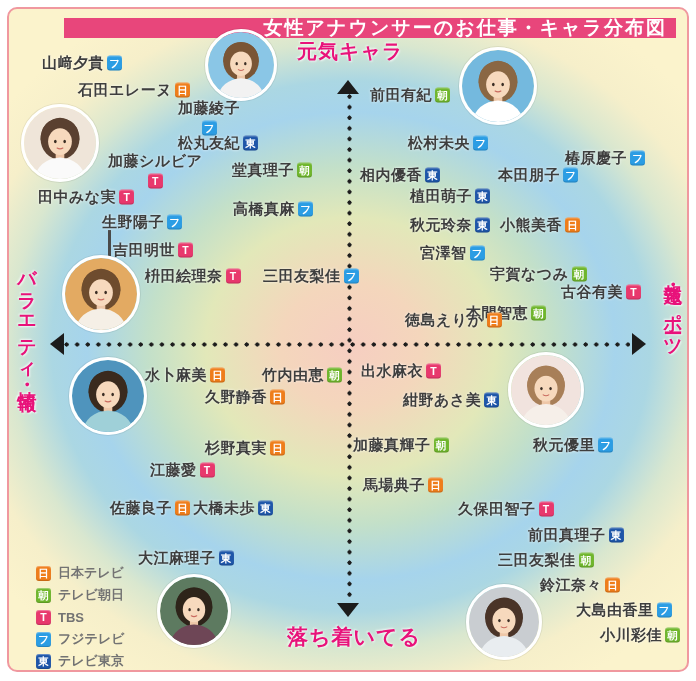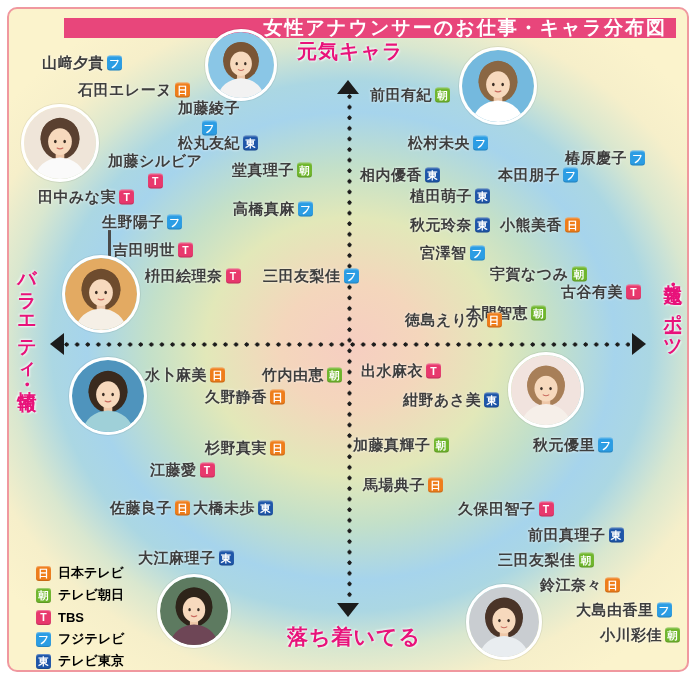--- a/index.html
+++ b/index.html
@@ -66,21 +66,21 @@
   .photo{
     position:absolute;border-radius:50%;overflow:hidden;z-index:4;
     border:3px solid #ffffff;box-sizing:border-box;
     box-shadow:0 0 0 1px rgba(0,0,0,.07);
   }
   .photo svg{display:block;width:100%;height:100%;}
   .connector{position:absolute;left:108px;top:230px;width:2.5px;height:26px;background:#4a4a4a;z-index:2;}
   
   .legend{position:absolute;left:36px;top:562px;z-index:3;}
   .legend-row{display:flex;align-items:center;gap:7px;height:22px;}
-  .legend-label{font-size:13px;font-weight:600;color:#000000;white-space:nowrap;}
+  .legend-label{font-size:13px;font-weight:600;color:#737373;white-space:nowrap;}
 </style>
 </head>
 <body>
 
 <div class="panel">
 
   <div class="banner" style="left:55px;top:9px;">
     <span class="title-text">女性アナウンサーのお仕事・キャラ分布図</span>
   </div>
 </div>

